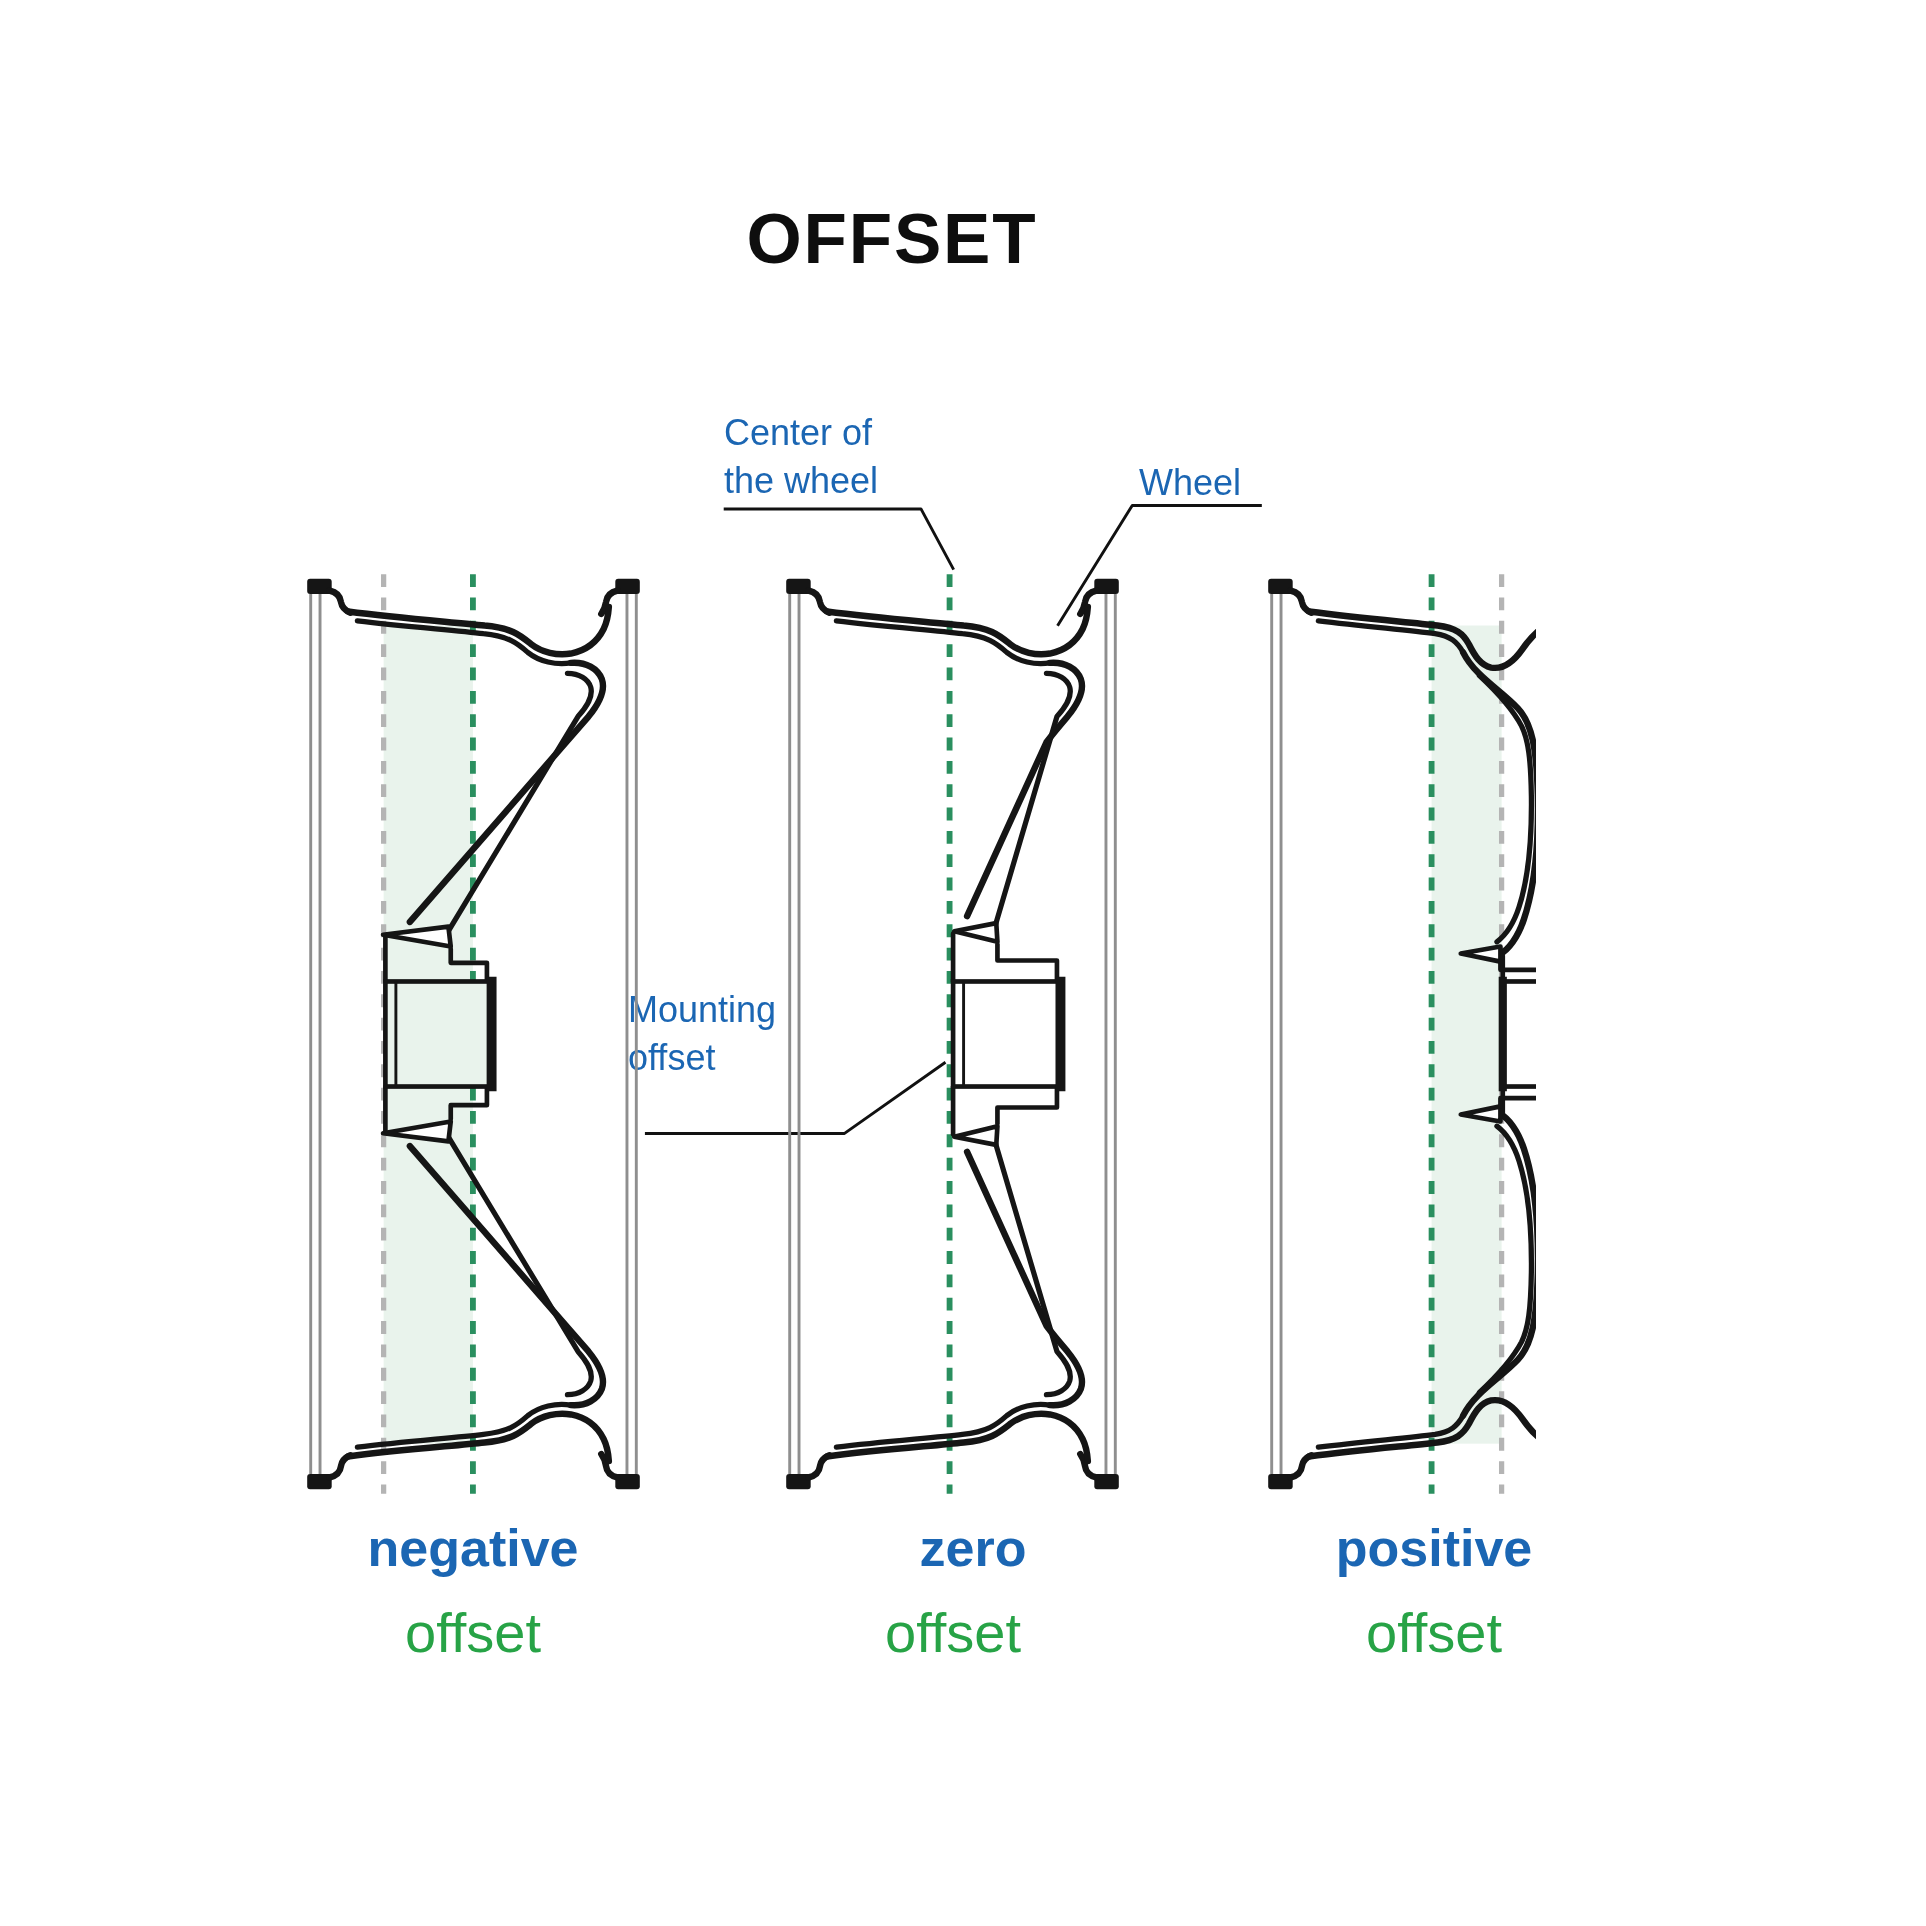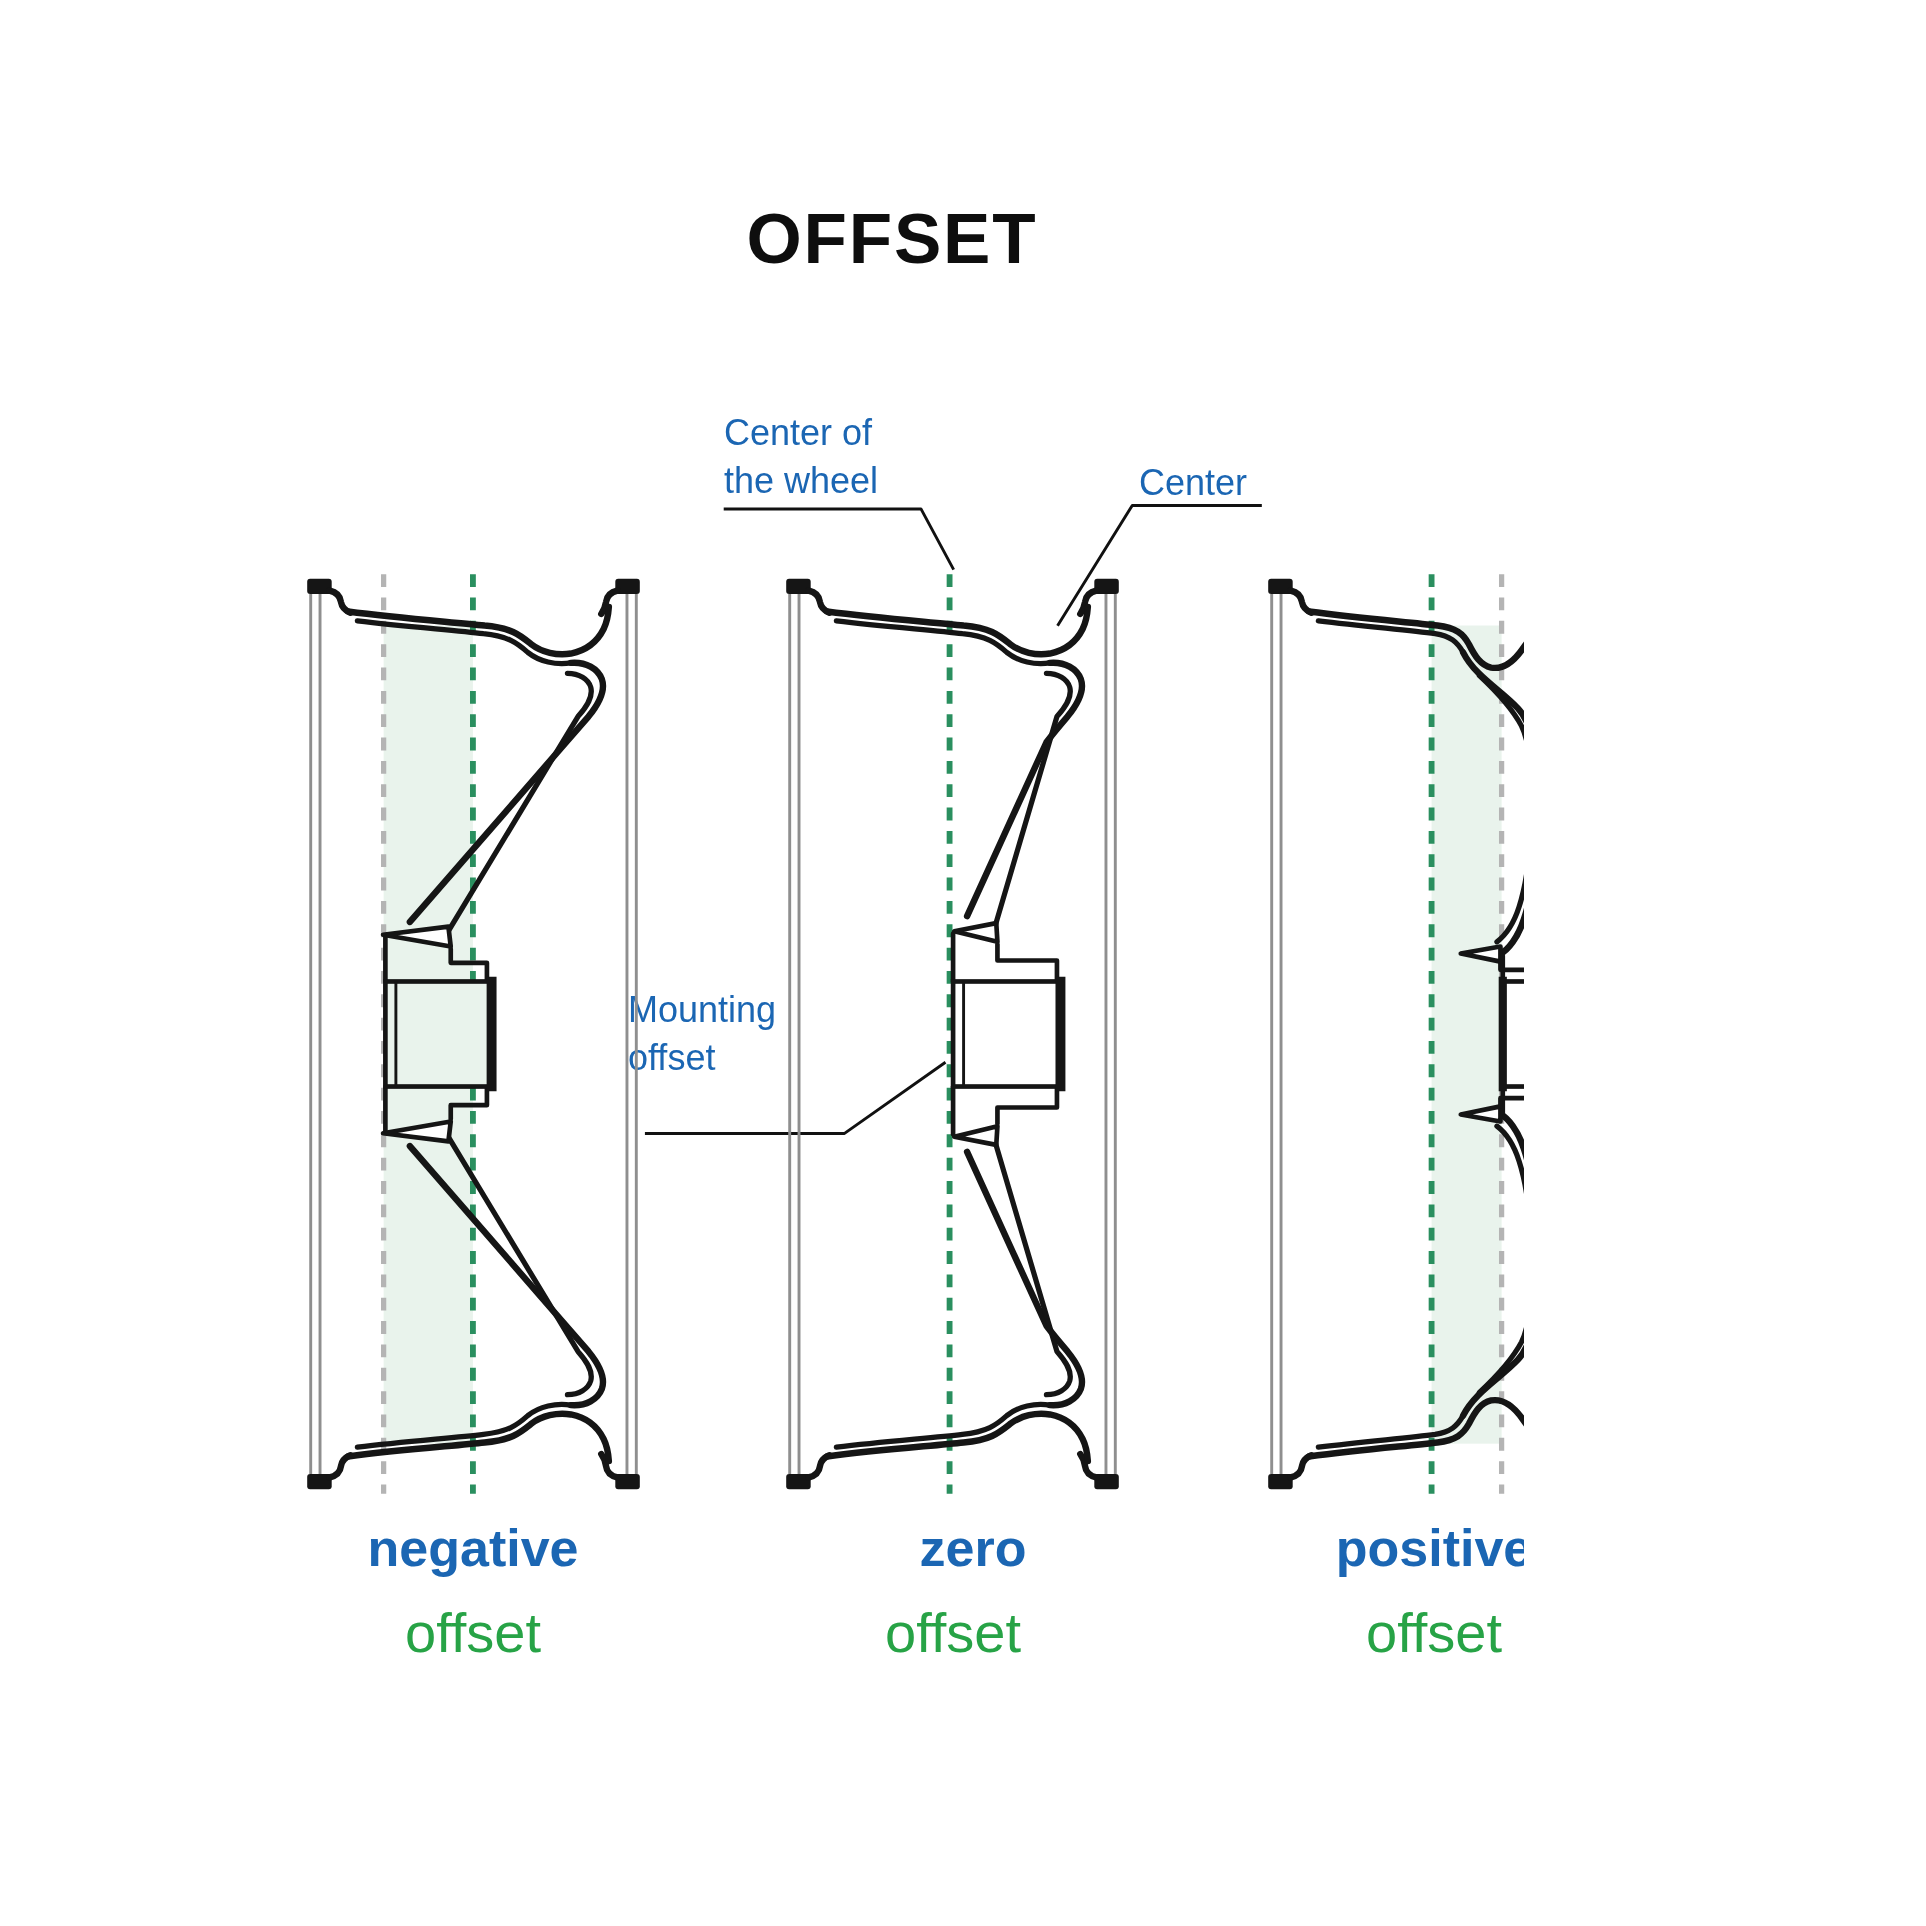--- a/index.html
+++ b/index.html
@@ -2,21 +2,21 @@
 <html style="--blue: #1b66b3; --green: #27a346; --dash-green: #2a8f5f; --dash-gray: #b4b4b4; --band-fill: #e9f3ec; --outline: #151515; --rim-gray: #8f8f8f; --background: #ffffff;font-size:9.3px"><head>
 <meta charset="utf-8">
 <style>
   :root{
     --blue:#1b66b3; --green:#27a346; --dash-green:#2a8f5f; --dash-gray:#b4b4b4;
     --band-fill:#e9f3ec; --outline:#151515; --rim-gray:#8f8f8f; --background:#ffffff;
   }
   html,body{margin:0;padding:0;background:var(--background);}
   .canvas{
     position:relative; width:1524px; height:1926px; background:var(--background);
-    font-family:"Liberation Sans", sans-serif; overflow:hidden;
+    font-family:"Liberation Sans", sans-serif; overflow:hidden;padding-left:12px;
   }
   .abs{position:absolute;}
   .title{
     top:198px; left:892px; transform:translateX(-50%);
     font-size:71px; font-weight:800; letter-spacing:1.8px; color:#0e0e0e; white-space:nowrap;
   }
   .bluelabel{ color:var(--blue); font-size:36px; line-height:48px; font-weight:400; white-space:nowrap;}
   .cap-word{ color:var(--blue); font-size:52px; font-weight:700; transform:translateX(-50%); white-space:nowrap;}
   .cap-offset{ color:var(--green); font-size:56px; font-weight:400; transform:translateX(-50%); white-space:nowrap;}
   svg{display:block;}
@@ -36,21 +36,21 @@
 <div class="canvas">
 
   <div class="abs title">OFFSET</div>
 
   <div class="abs bluelabel" style="top:409px; left:724px;">
     <div>Center of</div>
     <div>the wheel</div>
   </div>
 
   <div class="abs bluelabel" style="top:459px; left:1139px;">
-    <div>Center</div>
+    <div>Wheel</div>
   </div>
 
   <div class="abs bluelabel" style="top:986px; left:628px;">
     <div>Mounting</div>
     <div>offset</div>
   </div>
 
   <svg class="abs" style="top:0;left:0;" width="1926" height="1926" viewBox="0 0 3300 3300" aria-hidden="true">
     <path class="pointer" d="M 1240 872 H 1578 L 1634 976"></path>
     <path class="pointer" d="M 2162 866 H 1940 L 1812 1072"></path>

